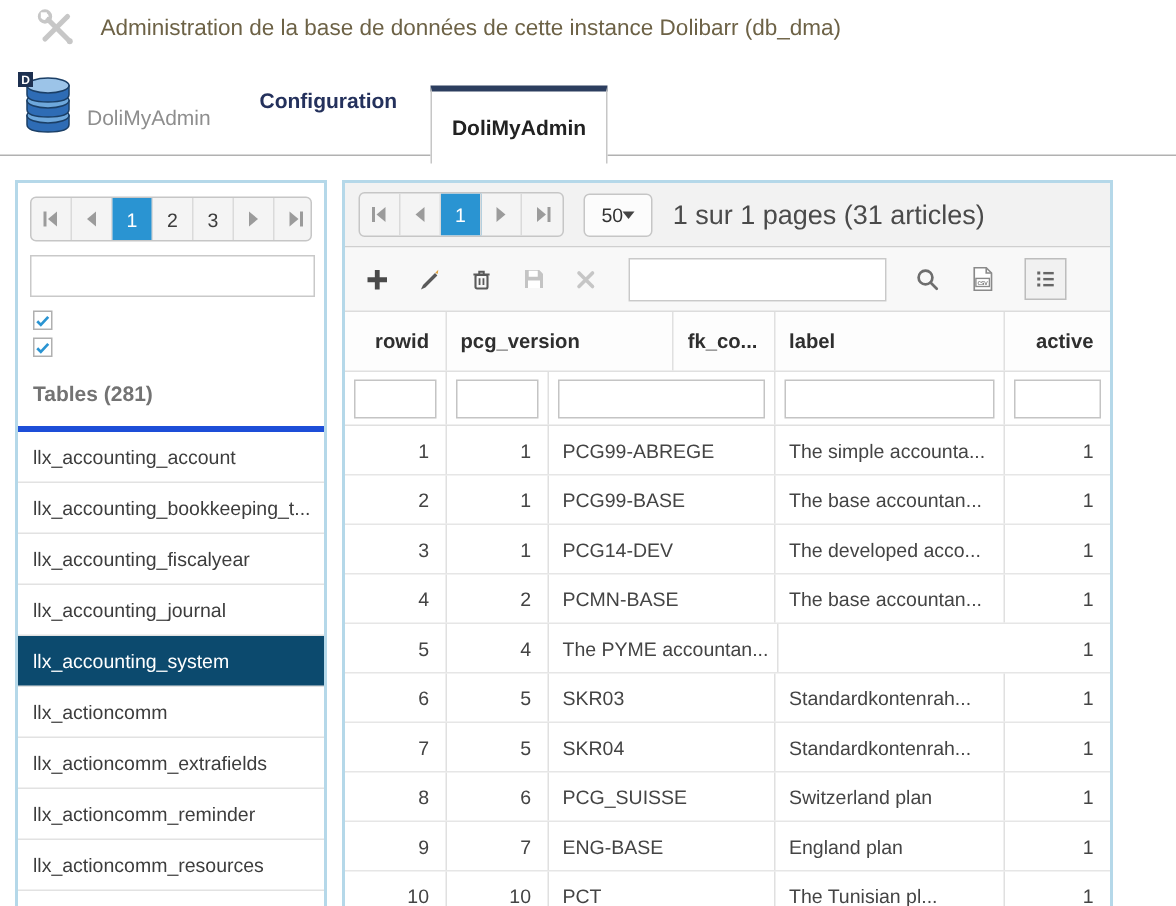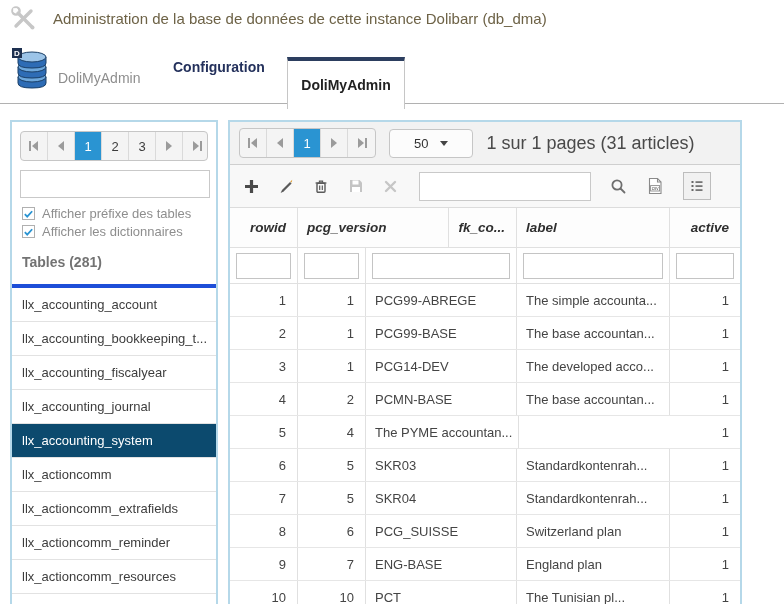--- a/index.html
+++ b/index.html
@@ -2,21 +2,21 @@
 <html><head>
 <meta charset="utf-8">
 <style>
   * { box-sizing: border-box; }
   html,body { margin:0; padding:0; }
   body {
     width:784px; height:604px; overflow:hidden; position:relative;
     background:#fff; font-family:"Liberation Sans", sans-serif; color:#444;
   }
   
-  .hdr { position:absolute; left:10px; top:5px; display:flex; align-items:center; gap:16px; }
+  .hdr { position:absolute; left:24px; top:5px; display:flex; align-items:center; gap:16px; }
   .hdr-title { font-size:15px; color:#6d6246; }
   
   .tabs-underline { position:absolute; left:0; right:0; top:103px; height:0; border-top:1px solid #b1b1b1; }
   .module-block { position:absolute; left:10px; top:46px; display:flex; align-items:flex-end; gap:6px; }
   .module-label { font-size:14px; color:#8e8e8e; padding-bottom:6px; }
   .tab-link { position:absolute; left:173px; top:59px; font-size:14px; font-weight:bold; color:#24315c; cursor:pointer; }
   .tab-active {
     position:absolute; left:287px; top:57px; width:118px; height:52px; z-index:2;
     background:#fff; border-top:4px solid #2c3e5f; border-left:1px solid #c6c6c6; border-right:1px solid #c6c6c6;
     display:flex; align-items:center; justify-content:center;
@@ -41,36 +41,36 @@
   .lp-checks { margin:7px 8px 0 10px; }
   .check-row { display:flex; align-items:center; gap:7px; height:17px; margin-bottom:1px; cursor:pointer; }
   .checkbox { width:13px; height:13px; background:#fff; border:1px solid #b0b0b0; display:flex; align-items:center; justify-content:center; flex:0 0 13px; }
   .check-label { font-size:13px; color:#8e8e8e; white-space:nowrap; }
   .lp-tables-header { padding:13px 10px 14px 10px; font-size:14px; font-weight:bold; color:#737373; border-bottom:4px solid #1d4ed8; }
   .tbl-item { height:34px; line-height:34px; padding-left:10px; font-size:13px; color:#3d3d3d; border-bottom:1px solid #e2e2e2;
               white-space:nowrap; overflow:hidden; cursor:pointer; }
   .tbl-item.selected { background:#0c4a6e; color:#fff; }
   
   .rp-topbar { height:43px; background:#f2f2f2; border-bottom:1px solid #cfcfcf; display:flex; align-items:center; padding:0 9px; gap:13px; }
-  .pagesize { height:29px; border:1px solid #c6c6c6; border-radius:4px; background:#fcfcfc; display:flex; align-items:center; gap:12px; padding:0 24px; cursor:pointer; }
+  .pagesize { height:29px; border:1px solid #c6c6c6; border-radius:4px; background:#fcfcfc; display:flex; align-items:center; padding:0 11px; cursor:pointer; }
   .pagesize-value { font-size:13px; color:#333; }
   .caret-down { width:0; height:0; border-left:4px solid transparent; border-right:4px solid transparent; border-top:5px solid #444; }
   .rp-status { font-size:18px; color:#4a4a4a; }
   .rp-toolbar { height:43px; background:#f8f8f8; border-bottom:1px solid #dcdcdc; display:flex; align-items:center; padding:0 14px; gap:19px; }
   .tool-icon { display:flex; align-items:center; justify-content:center; cursor:pointer; }
   .tool-icon.disabled { cursor:default; }
   .rp-toolbar input { width:172px; height:29px; border:1px solid #c9c9c9; padding:0 6px; font-size:13px; outline:none; margin-left:2px; }
   .list-btn { width:28px; height:28px; border:1px solid #bdbdbd; background:#f1f1f1; display:flex; align-items:center; justify-content:center; cursor:pointer; }
   
   .grid-row { display:flex; }
   .gcell { border-right:1px solid #e0e0e0; overflow:hidden; white-space:nowrap; }
   .gcell:last-child { border-right:none; }
   .c0 { flex:0 0 68px; }  .c1 { flex:0 0 68px; }  .c2 { flex:0 0 151px; } .c3 { flex:0 0 153px; } .c4 { flex:1 1 auto; }
   .grid-head { height:40px; background:#fdfdfd; border-bottom:1px solid #e0e0e0; }
-  .grid-head .gcell { display:flex; align-items:center; font-size:13.5px; font-weight:bold; color:#2f2f2f;font-style:italic; }
+  .grid-head .gcell { display:flex; align-items:center; font-size:13.5px; font-weight:bold; color:#2f2f2f; }
   .grid-filter { height:36px; border-bottom:1px solid #e0e0e0; }
   .grid-filter .gcell { display:flex; align-items:center; padding:0 6px; }
   .grid-filter input { width:100%; height:26px; border:1px solid #c4c4c4; padding:0 4px; font-size:13px; outline:none; }
   .grid-data { height:33px; border-bottom:1px solid #e6e6e6; }
   .grid-data .gcell { display:flex; align-items:center; font-size:13px; color:#444; }
   .al { justify-content:flex-start; padding-left:9px; }
   .ar { justify-content:flex-end;  padding-right:11px; }
   svg { display:block; }
 </style>
 </head>
@@ -149,29 +149,27 @@
 
   </div>
 
   <div class="lp-checks">
     <div class="check-row">
       <span class="checkbox">
         <svg width="12" height="12" viewBox="0 0 12 12">
             <path d="M2 6.2 l2.6 2.6 L10 3" fill="none" stroke="#2a94d2" stroke-width="2"></path>
           </svg>
       </span>
-      <span class="check-label">Afficher préfixe des tables</span>
     </div>
     <div class="check-row">
       <span class="checkbox">
         <svg width="12" height="12" viewBox="0 0 12 12">
             <path d="M2 6.2 l2.6 2.6 L10 3" fill="none" stroke="#2a94d2" stroke-width="2"></path>
           </svg>
       </span>
-      <span class="check-label">Afficher les dictionnaires</span>
     </div>
   </div>
 
   <div class="lp-tables-header">Tables (281)</div>
 
   <div>
     <div class="tbl-item">llx_accounting_account</div>
     <div class="tbl-item">llx_accounting_bookkeeping_t...</div>
     <div class="tbl-item">llx_accounting_fiscalyear</div>
     <div class="tbl-item">llx_accounting_journal</div>

